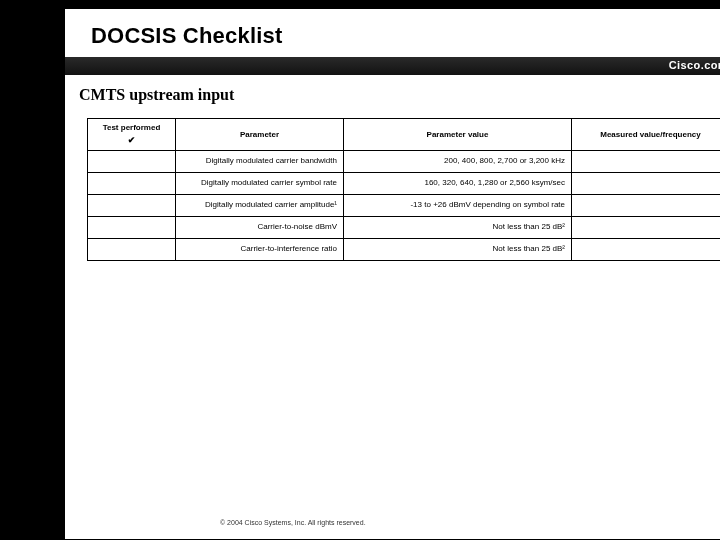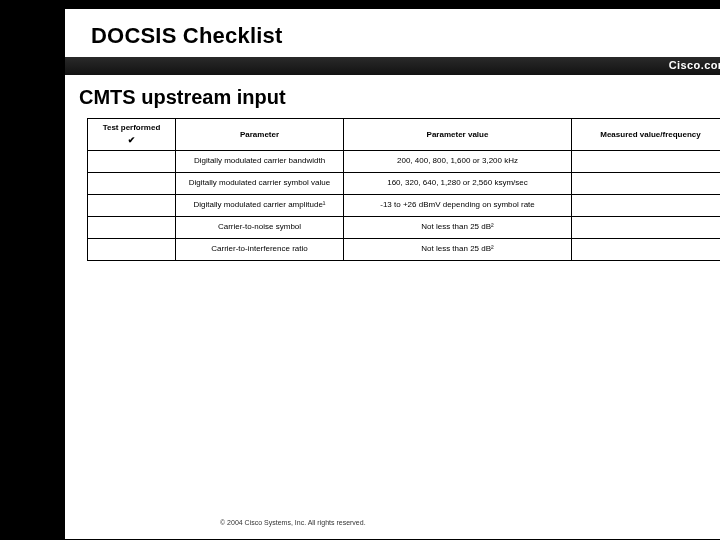--- a/index.html
+++ b/index.html
@@ -28,37 +28,38 @@
     position: absolute;
     right: 22px; top: 2px;
     color: #fff;
     font-size: 11px;
     font-weight: bold;
     letter-spacing: 0.4px;
   }
   .subtitle {
     position: absolute;
     left: 14px; top: 77px;
-    font-size: 20px;
+    font-size: 16px;
     font-weight: bold;
+    font-family: Liberation Serif, serif;
   }
   .tbl {
     position: absolute;
     left: 22px; top: 109px;
     width: 642px;
     border-collapse: collapse;
     table-layout: fixed;
   }
   .tbl th, .tbl td {
     border: 1.5px solid #000;
     padding: 5px 6px 6px 6px;
     vertical-align: top;
     font-size: 8px;
     line-height: 1.25;
-    text-align: center;
+    text-align: right;
     background: #fff;
   }
   .tbl th { font-weight: bold; text-align: center; vertical-align: middle; padding-top:4px; padding-bottom:4px; }
   .tbl col.c1 { width: 88px; }
   .tbl col.c2 { width: 168px; }
   .tbl col.c3 { width: 228px; }
   .tbl col.c4 { width: 158px; }
   .check { font-size: 9px; display:block; margin-top:2px; }
   .footer-left {
     position: absolute;
@@ -108,38 +109,38 @@
         </th>
         <th>Parameter</th>
         <th>Parameter value</th>
         <th>Measured value/frequency</th>
       </tr>
     </thead>
     <tbody>
       <tr>
         <td></td>
         <td>Digitally modulated carrier bandwidth</td>
-        <td>200, 400, 800, 1,600 or 3,200 kHz</td>
+        <td>200, 400, 800, 2,700 or 3,200 kHz</td>
         <td></td>
       </tr>
       <tr>
         <td></td>
-        <td>Digitally modulated carrier symbol value</td>
+        <td>Digitally modulated carrier symbol rate</td>
         <td>160, 320, 640, 1,280 or 2,560 ksym/sec</td>
         <td></td>
       </tr>
       <tr>
         <td></td>
         <td>Digitally modulated carrier amplitude¹</td>
         <td>-13 to +26 dBmV depending on symbol rate</td>
         <td></td>
       </tr>
       <tr>
         <td></td>
-        <td>Carrier-to-noise symbol</td>
+        <td>Carrier-to-noise dBmV</td>
         <td>Not less than 25 dB²</td>
         <td></td>
       </tr>
       <tr>
         <td></td>
         <td>Carrier-to-interference ratio</td>
         <td>Not less than 25 dB²</td>
         <td></td>
       </tr>
     </tbody>

